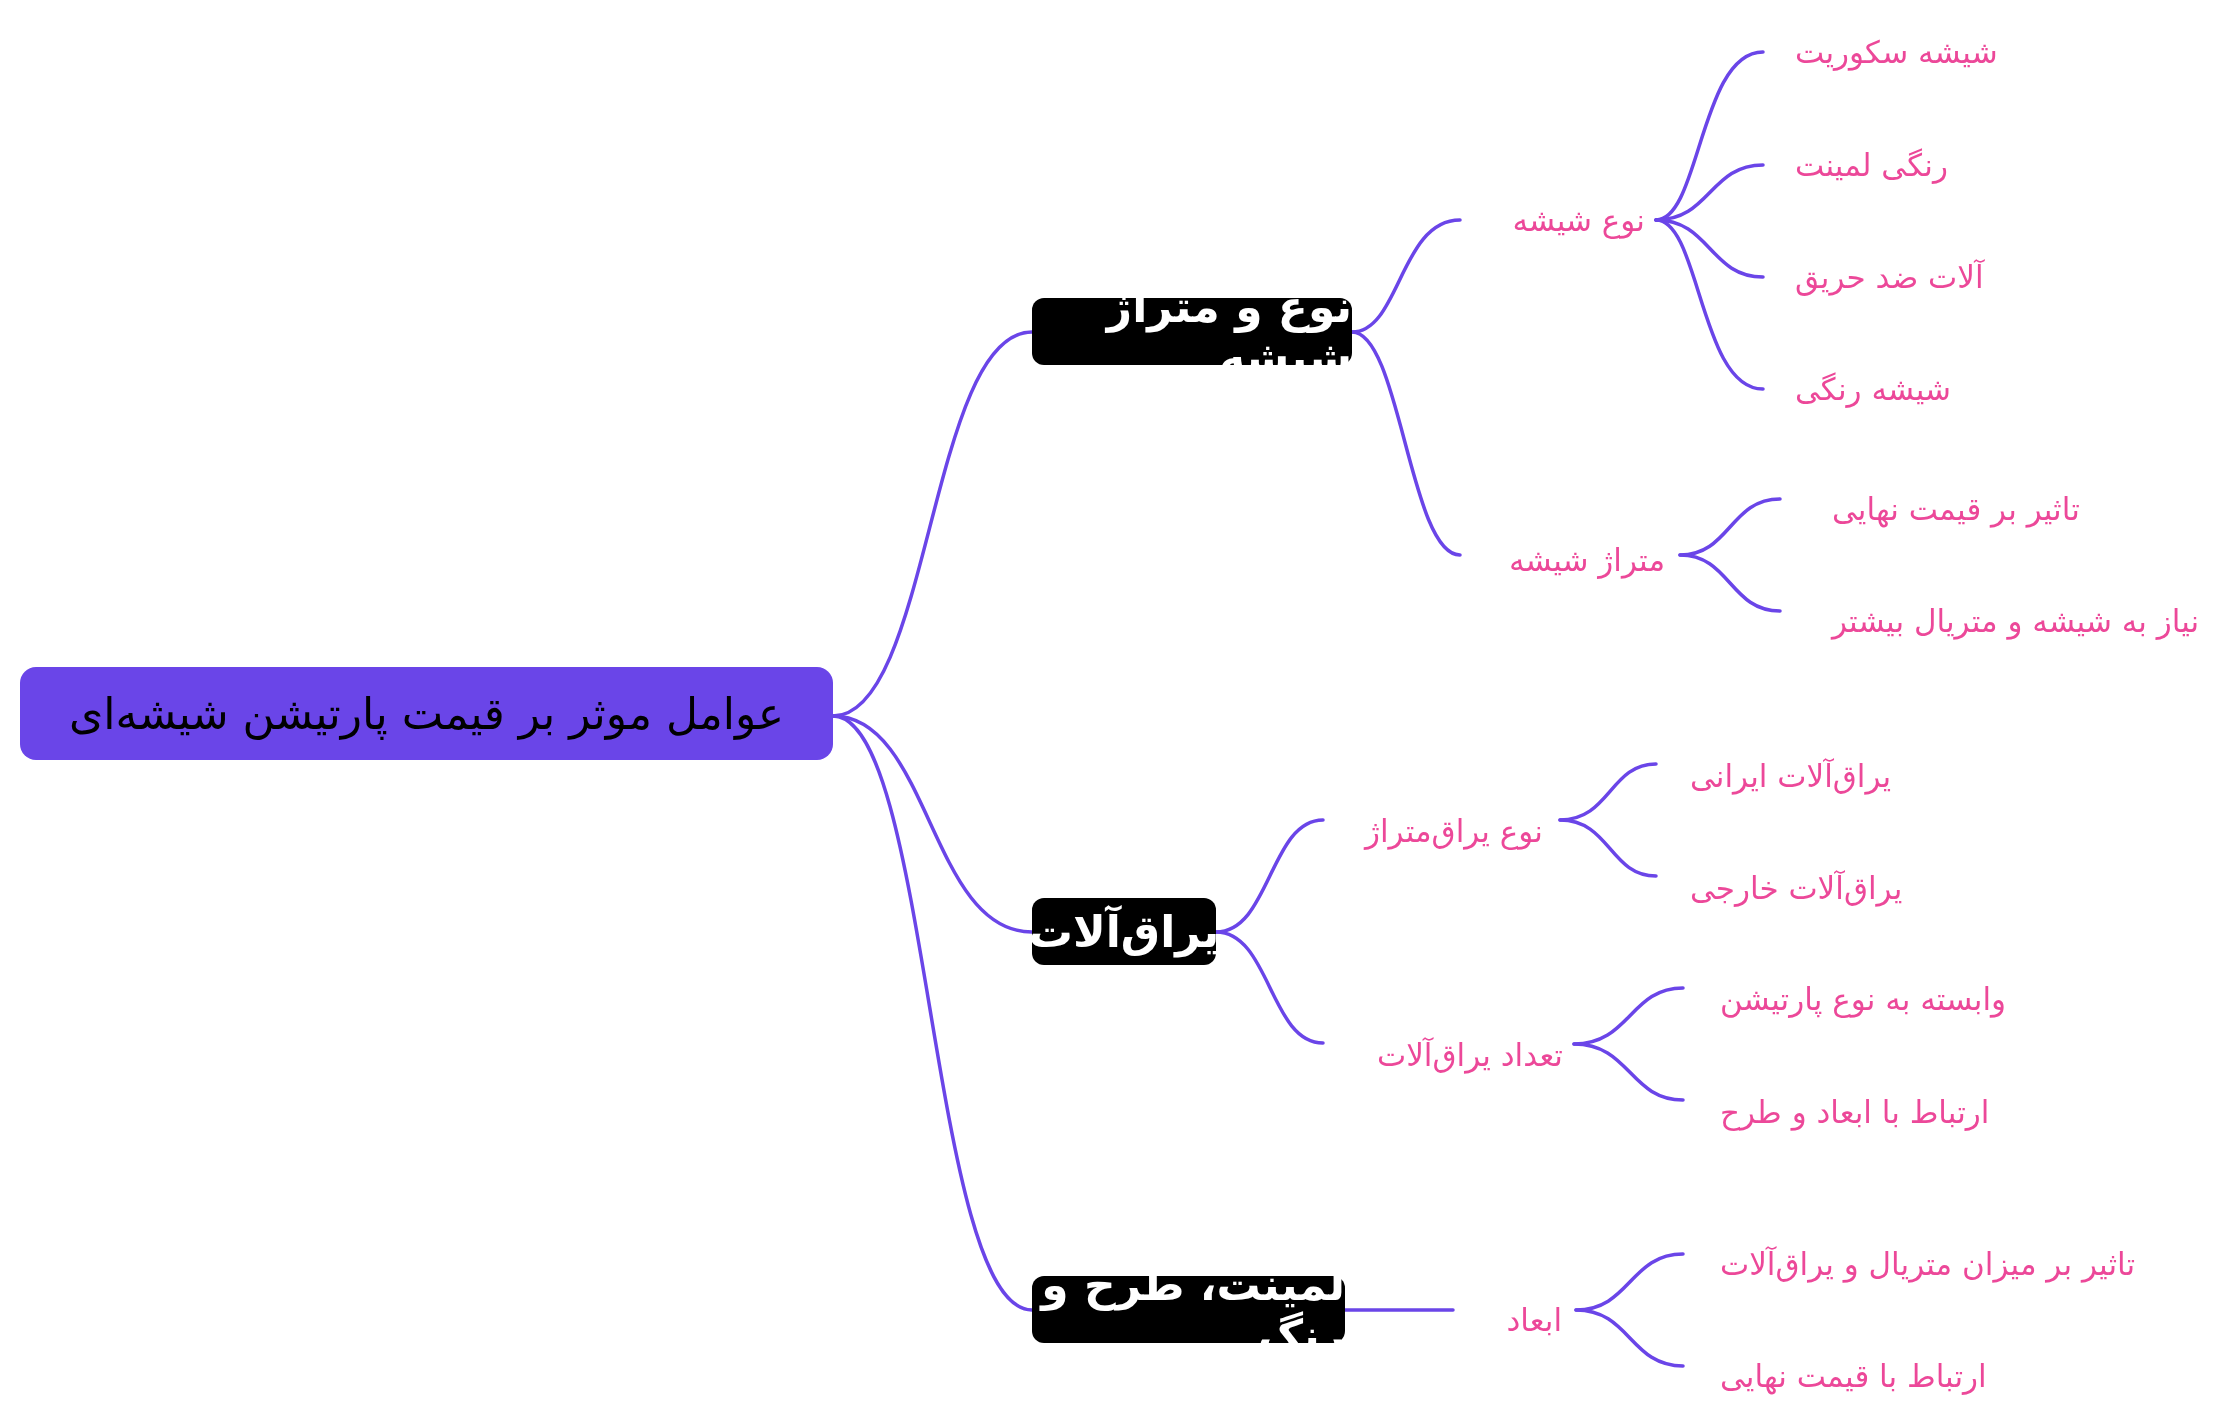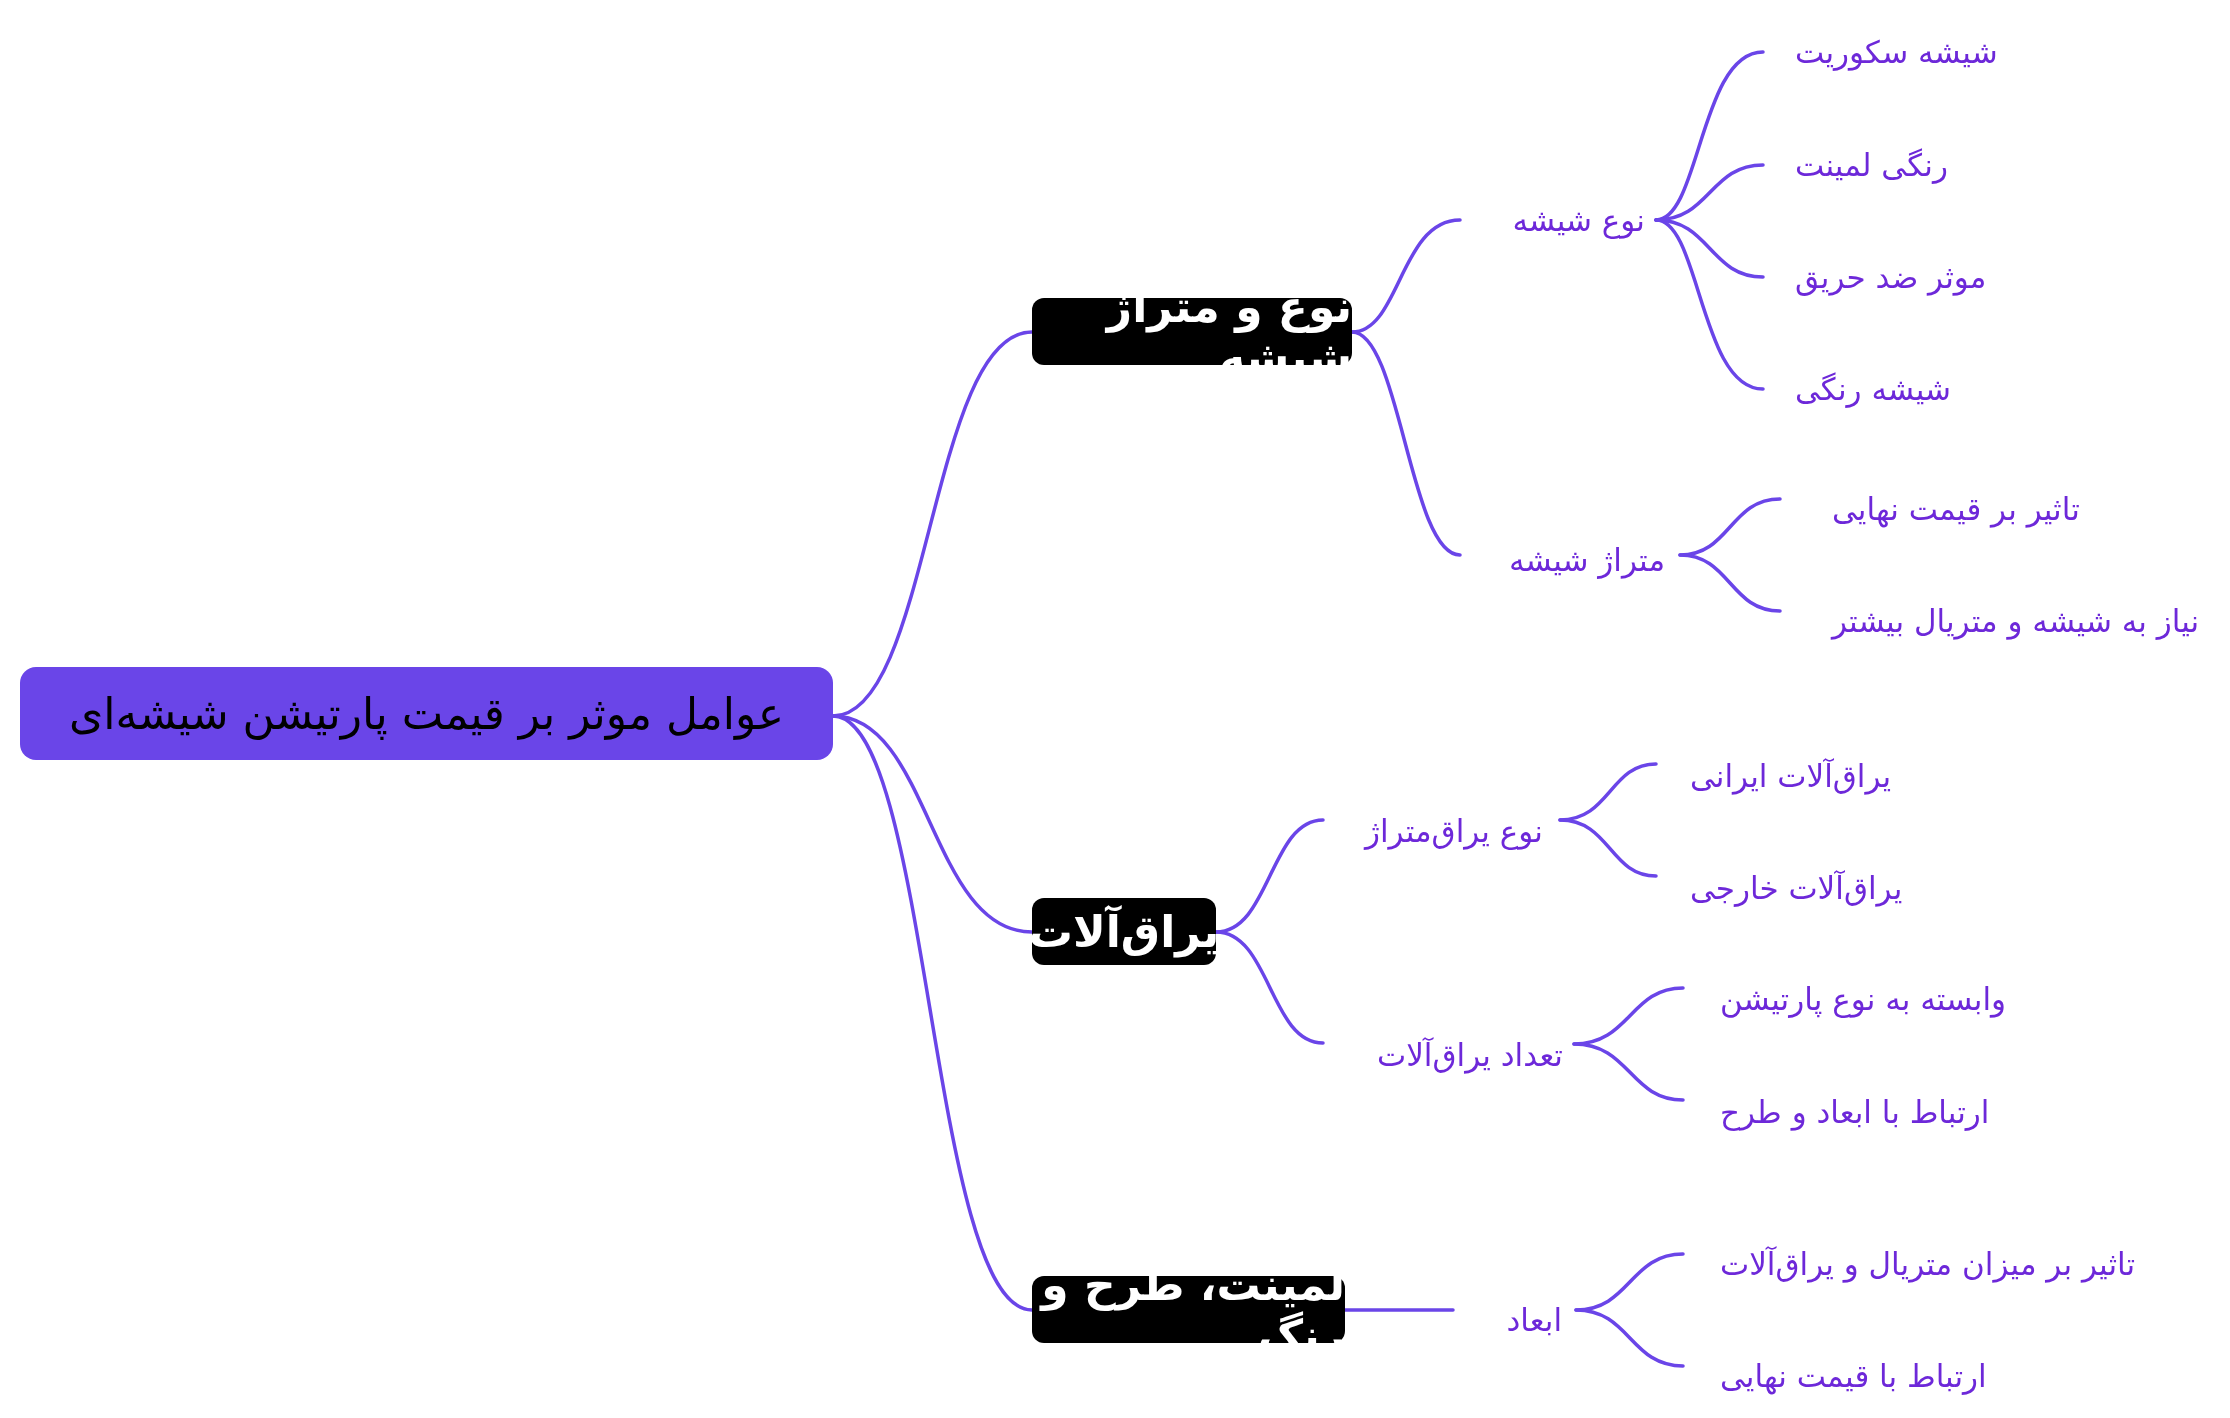--- a/index.html
+++ b/index.html
@@ -11,21 +11,21 @@
     background:#6a45e8; border-radius:16px; color:#000000;
     display:flex; align-items:center; justify-content:center;
     font-size:44px; direction:rtl; box-sizing:border-box;
   }
   .topic {
     position:absolute; background:#000; color:#fff; border-radius:12px;
     display:flex; align-items:center; justify-content:center;
     font-size:44px; font-weight:bold; direction:rtl; height:67px; box-sizing:border-box;
   }
   .sub, .leaf {
-    position:absolute; color:#6d28d9; font-size:31px; direction:rtl;
+    position:absolute; color:#ec4899; font-size:31px; direction:rtl;
     white-space:nowrap; line-height:40px;
   }
 </style>
 </head>
 <body>
 
 <svg class="edges" viewBox="0 0 2230 1418">
   <g fill="none" stroke="#6a45e8" stroke-width="3.5" stroke-linecap="round">
 
     <path d="M833 716 C 930 716, 930 332, 1032 332"></path>
@@ -64,21 +64,21 @@
 </div>
 
 <div class="topic" style="left:1032px;top:298px;width:320px;">
   <span>نوع و متراژ شیشه</span>
 </div>
 <div class="sub" style="left:1495px;top:200px;width:150px;">
   <span>نوع شیشه</span>
 </div>
 <div class="leaf" style="left:1795px;top:32px;"><span>شیشه سکوریت</span></div>
 <div class="leaf" style="left:1795px;top:145px;"><span>رنگی لمینت</span></div>
-<div class="leaf" style="left:1795px;top:257px;"><span>موثر ضد حریق</span></div>
+<div class="leaf" style="left:1795px;top:257px;"><span>آلات ضد حریق</span></div>
 <div class="leaf" style="left:1795px;top:369px;"><span>شیشه رنگی</span></div>
 
 <div class="sub" style="left:1495px;top:540px;width:170px;">
   <span>متراژ شیشه</span>
 </div>
 <div class="leaf" style="left:1832px;top:489px;"><span>تاثیر بر قیمت نهایی</span></div>
 <div class="leaf" style="left:1832px;top:601px;"><span>نیاز به شیشه و متریال بیشتر</span></div>
 
 <div class="topic" style="left:1032px;top:898px;width:184px;">
   <span>یراق‌آلات</span>

